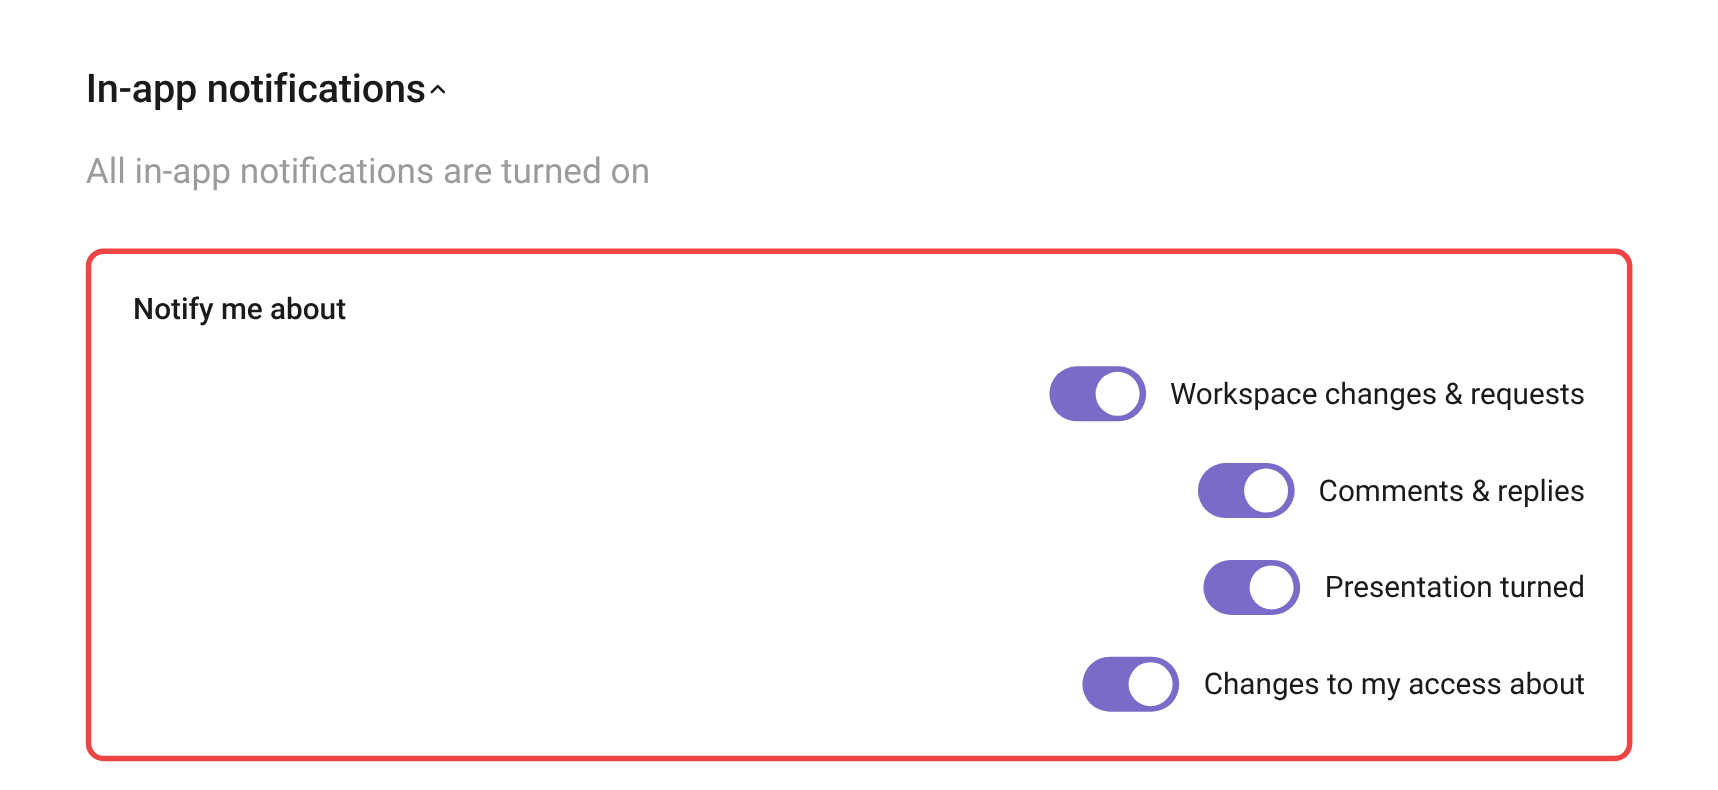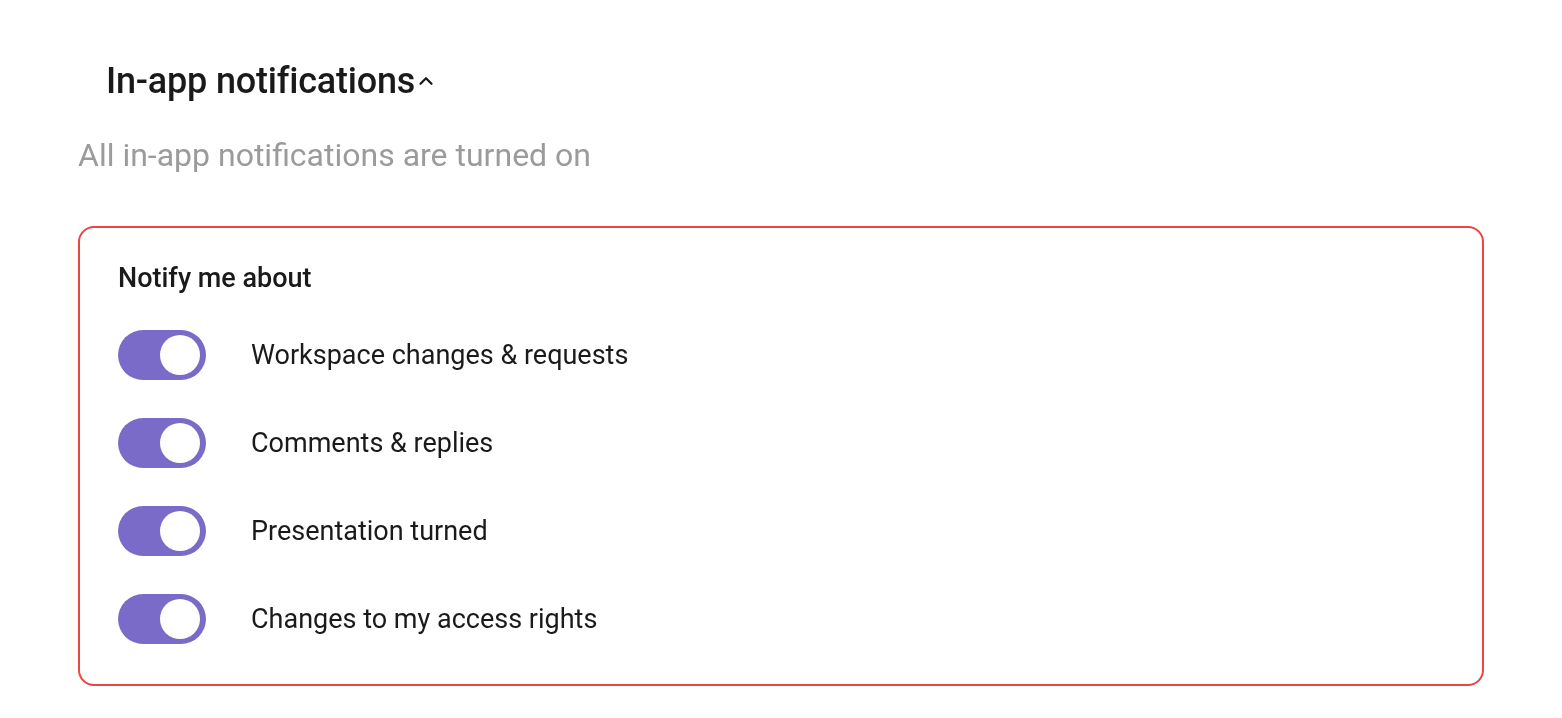--- a/index.html
+++ b/index.html
@@ -12,21 +12,20 @@
       background: #ffffff;
       color: #1a1a1a;
       width: 1562px;
       height: 718px;
       padding: 60px 78px;
     }
     .section-header {
       display: flex;
       align-items: center;
       cursor: pointer;
-      margin-left: 28px;
     }
     .section-title {
       font-size: 36px;
       font-weight: 500;
       color: #1a1a1a;
       letter-spacing: -0.2px;
     }
     .chevron {
       width: 22px;
       height: 22px;
@@ -44,36 +43,37 @@
       stroke-linejoin: round;
     }
     .section-subtitle {
       font-size: 32px;
       color: #9b9b9b;
       margin-top: 34px;
       font-weight: 400;
     }
     .panel {
       margin-top: 52px;
-      border: 2px solid #ef4444;
+      border: 5px solid #ef4444;
       border-radius: 16px;
       padding: 34px 38px 40px 38px;
       width: 100%;
     }
     .panel-title {
       font-size: 27px;
       font-weight: 500;
       color: #1a1a1a;
       margin-bottom: 36px;
     }
     .toggle-row {
       display: flex;
       align-items: center;
-      gap: 45px;
+      gap: 22px;
       margin-bottom: 38px;
+      justify-content: flex-end;
     }
     .toggle-row:last-child {
       margin-bottom: 0;
     }
     .toggle {
       position: relative;
       width: 88px;
       height: 50px;
       background: #7a6bc9;
       border-radius: 25px;
@@ -134,15 +134,15 @@
     <div class="toggle on">
       <div class="knob"></div>
     </div>
     <span class="toggle-label">Presentation turned</span>
   </div>
 
   <div class="toggle-row">
     <div class="toggle on">
       <div class="knob"></div>
     </div>
-    <span class="toggle-label">Changes to my access rights</span>
+    <span class="toggle-label">Changes to my access about</span>
   </div>
 </div>
 
 </body></html>

